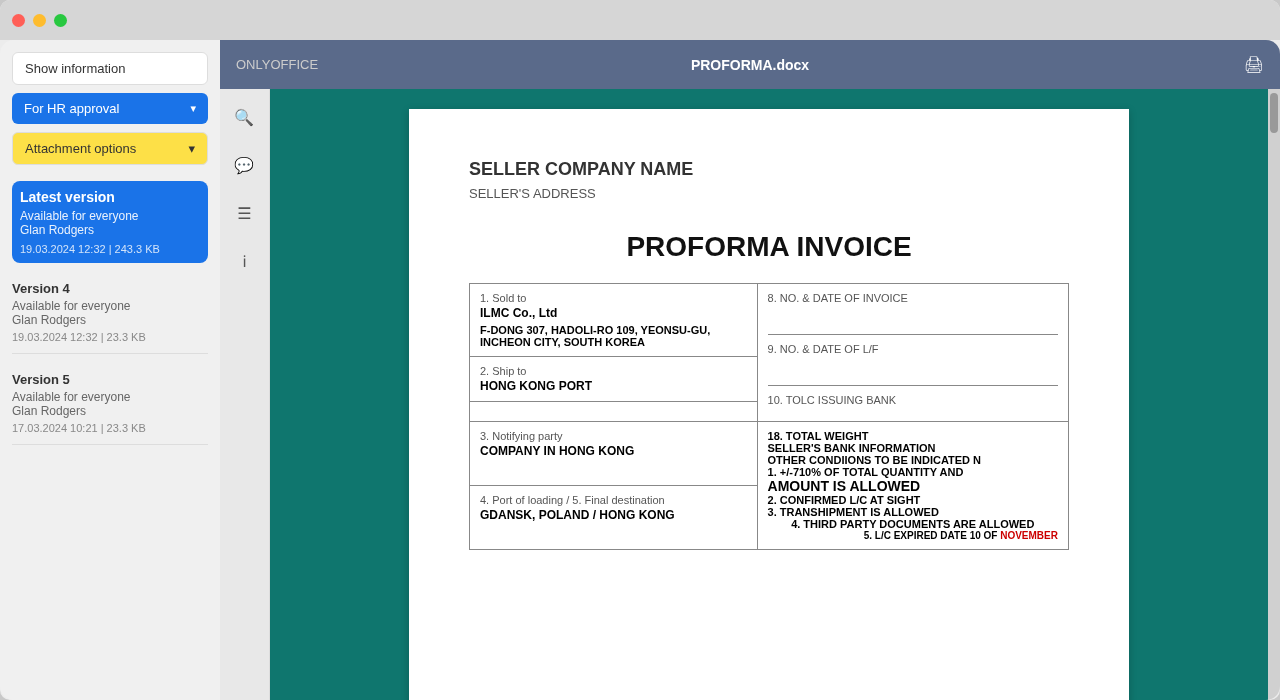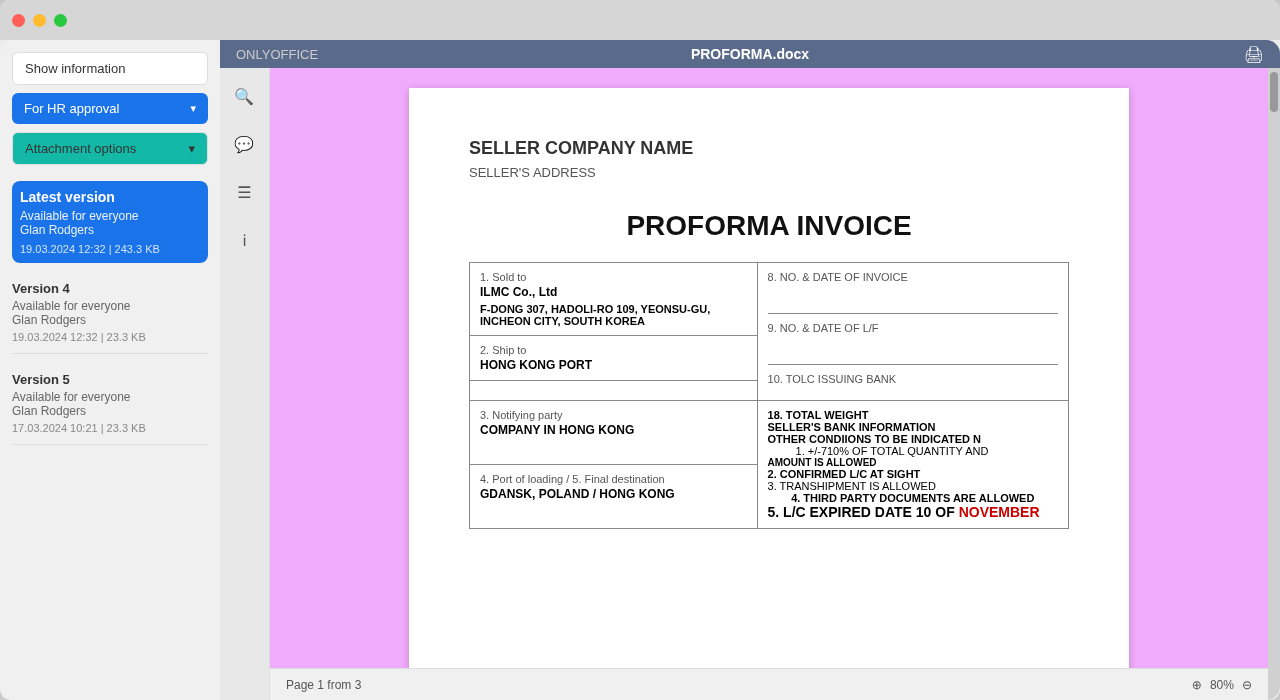--- a/index.html
+++ b/index.html
@@ -18,45 +18,45 @@
     .main { display: flex; flex: 1; overflow: hidden; border-radius: 14px; }
 
     
     .sidebar { width: 220px; background: #f0f0f0; display: flex; flex-direction: column; padding: 12px; gap: 8px; flex-shrink: 0; overflow-y: auto; }
 
     .show-info-btn { background: white; border: 1px solid #ddd; border-radius: 6px; padding: 8px 12px; font-size: 13px; text-align: left; cursor: pointer; color: #333; }
 
     .dropdown-btn { background: #1a73e8; border: none; border-radius: 6px; padding: 8px 12px; font-size: 13px; color: white; cursor: pointer; display: flex; align-items: center; justify-content: space-between; width: 100%; }
     .dropdown-btn .chevron { font-size: 11px; }
 
-    .attachment-btn { background: #14b8a6; border: 1px solid #ddd; border-radius: 6px; padding: 8px 12px; font-size: 13px; text-align: left; cursor: pointer; color: #333; display: flex; align-items: center; justify-content: space-between; width: 100%; }
+    .attachment-btn { background: #fde047; border: 1px solid #ddd; border-radius: 6px; padding: 8px 12px; font-size: 13px; text-align: left; cursor: pointer; color: #333; display: flex; align-items: center; justify-content: space-between; width: 100%; }
 
     .version-card-active { background: #1a73e8; border-radius: 8px; padding: 8px; color: white; margin-top: 8px; }
     .version-card-active .version-title { font-size: 14px; font-weight: 600; margin-bottom: 4px; }
     .version-card-active .version-sub { font-size: 12px; opacity: 0.9; }
     .version-card-active .version-meta { font-size: 11px; opacity: 0.8; margin-top: 6px; }
 
     .version-card { padding: 10px 0; border-bottom: 1px solid #ddd; }
     .version-card .version-title { font-size: 13px; font-weight: 600; color: #333; margin-bottom: 3px; }
     .version-card .version-sub { font-size: 12px; color: #666; }
     .version-card .version-meta { font-size: 11px; color: #888; margin-top: 4px; }
 
     
     .icon-sidebar { width: 50px; background: #e8e8e8; display: flex; flex-direction: column; align-items: center; padding: 12px 0; gap: 16px; flex-shrink: 0; border-right: 1px solid #ddd; }
     .icon-btn { width: 32px; height: 32px; display: flex; align-items: center; justify-content: center; border-radius: 6px; cursor: pointer; color: #555; font-size: 16px; }
 
     
-    .header-bar { height: 28px; background: #5a6a8a; display: flex; align-items: center; padding: 0 16px; flex-shrink: 0; position: relative; }
+    .header-bar { height: 49px; background: #5a6a8a; display: flex; align-items: center; padding: 0 16px; flex-shrink: 0; position: relative; }
     .header-app { color: #ccc; font-size: 13px; font-weight: 500; }
     .header-title { color: white; font-size: 14px; font-weight: 600; position: absolute; left: 50%; transform: translateX(-50%); }
     .header-print { color: white; font-size: 16px; margin-left: auto; cursor: pointer; }
 
     
     .doc-area-wrapper { flex: 1; display: flex; flex-direction: column; overflow: hidden; background: #c8c8c8; }
-    .doc-scroll { flex: 1; overflow-y: auto; overflow-x: hidden; background: #f0abfc; padding: 20px; position: relative; }
+    .doc-scroll { flex: 1; overflow-y: auto; overflow-x: hidden; background: #0f766e; padding: 20px; position: relative; }
 
     .doc-page { background: white; width: 720px; margin: 0 auto; padding: 50px 60px; min-height: 900px; position: relative; box-shadow: 0 2px 8px rgba(0,0,0,0.2); }
 
     .doc-seller-name { font-size: 18px; font-weight: 700; color: #333; margin-bottom: 6px; }
     .doc-seller-addr { font-size: 13px; color: #555; margin-bottom: 30px; }
 
     .doc-invoice-title { font-size: 28px; font-weight: 800; text-align: center; margin-bottom: 20px; color: #111; }
 
     .doc-table { width: 100%; border-collapse: collapse; font-size: 12px; padding-left: 8px; }
     .doc-table td { border: 1px solid #888; padding: 8px 10px; vertical-align: top; }
@@ -187,50 +187,42 @@
                 </tr>
                 <tr>
                   <td>
                     <div class="cell-label">3. Notifying party</div>
                     <div class="cell-value">COMPANY IN HONG KONG</div>
                   </td>
                   <td rowspan="2">
                     <div style="font-size:11px; font-weight:700;">18. TOTAL WEIGHT</div>
                     <div style="font-size:11px; font-weight:700;">SELLER'S BANK INFORMATION</div>
                     <div style="font-size:11px; font-weight:700;">OTHER CONDIIONS TO BE INDICATED N</div>
-                    <div style="font-size:11px; font-weight:400;margin-left:28px;">1. +/-710% OF TOTAL QUANTITY AND</div>
-                    <div style="font-size:10px; font-weight:700;">AMOUNT IS ALLOWED</div>
+                    <div style="font-size:11px; font-weight:700;">1. +/-710% OF TOTAL QUANTITY AND</div>
+                    <div style="font-size:14px; font-weight:700;">AMOUNT IS ALLOWED</div>
                     <div style="font-size:11px; font-weight:700;">2. CONFIRMED L/C AT SIGHT</div>
-                    <div style="font-size:11px; font-weight:400;">3. TRANSHIPMENT IS ALLOWED</div>
+                    <div style="font-size:11px; font-weight:700;">3. TRANSHIPMENT IS ALLOWED</div>
                     <div style="font-size:11px; font-weight:700;text-align:center;">4. THIRD PARTY DOCUMENTS ARE ALLOWED</div>
-                    <div style="font-size:14px; font-weight:700;">
+                    <div style="font-size:10px; font-weight:700;text-align:right;">
                       <span>5. L/C EXPIRED DATE 10 OF </span><span class="highlight-red">NOVEMBER</span>
                     </div>
                   </td>
                 </tr>
                 <tr>
                   <td>
                     <div class="cell-label">4. Port of loading / 5. Final destination</div>
                     <div class="cell-value">GDANSK, POLAND / HONG KONG</div>
                   </td>
                 </tr>
               </tbody>
                 </table>
 
             </div>
           </div>
 
-          <div class="doc-footer">
-            <span>Page 1 from 3</span>
-            <div class="footer-zoom">
-              <span style="cursor:pointer;">⊕</span>
-              <span>80%</span>
-              <span style="cursor:pointer;">⊖</span>
-            </div>
-          </div>
         </div>
 
         <div class="right-scrollbar">
           <div class="scrollbar-thumb"></div>
         </div>
       </div>
     </div>
   </div>
 </div>
 

